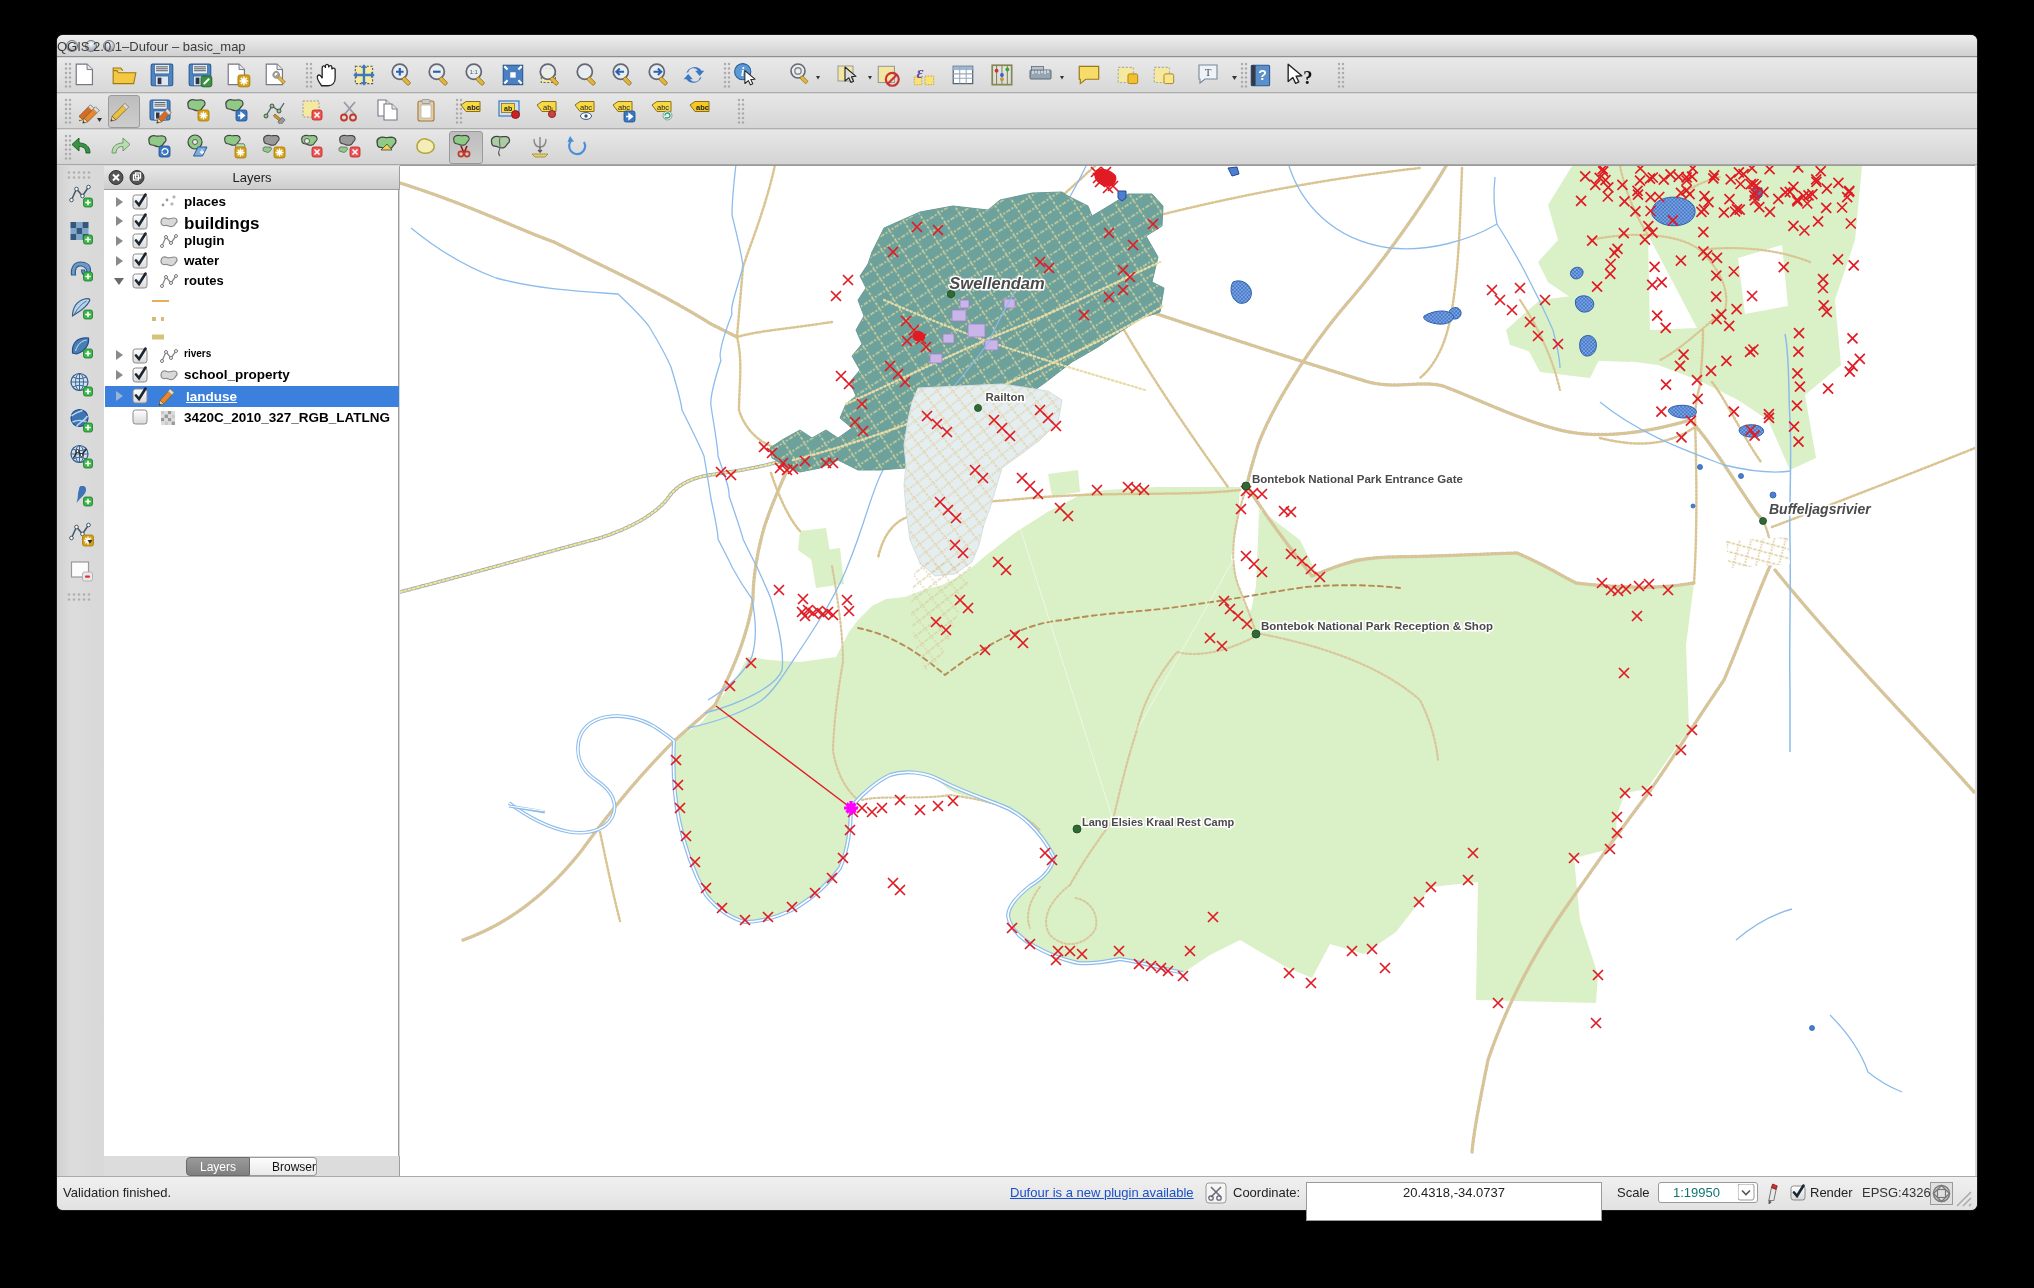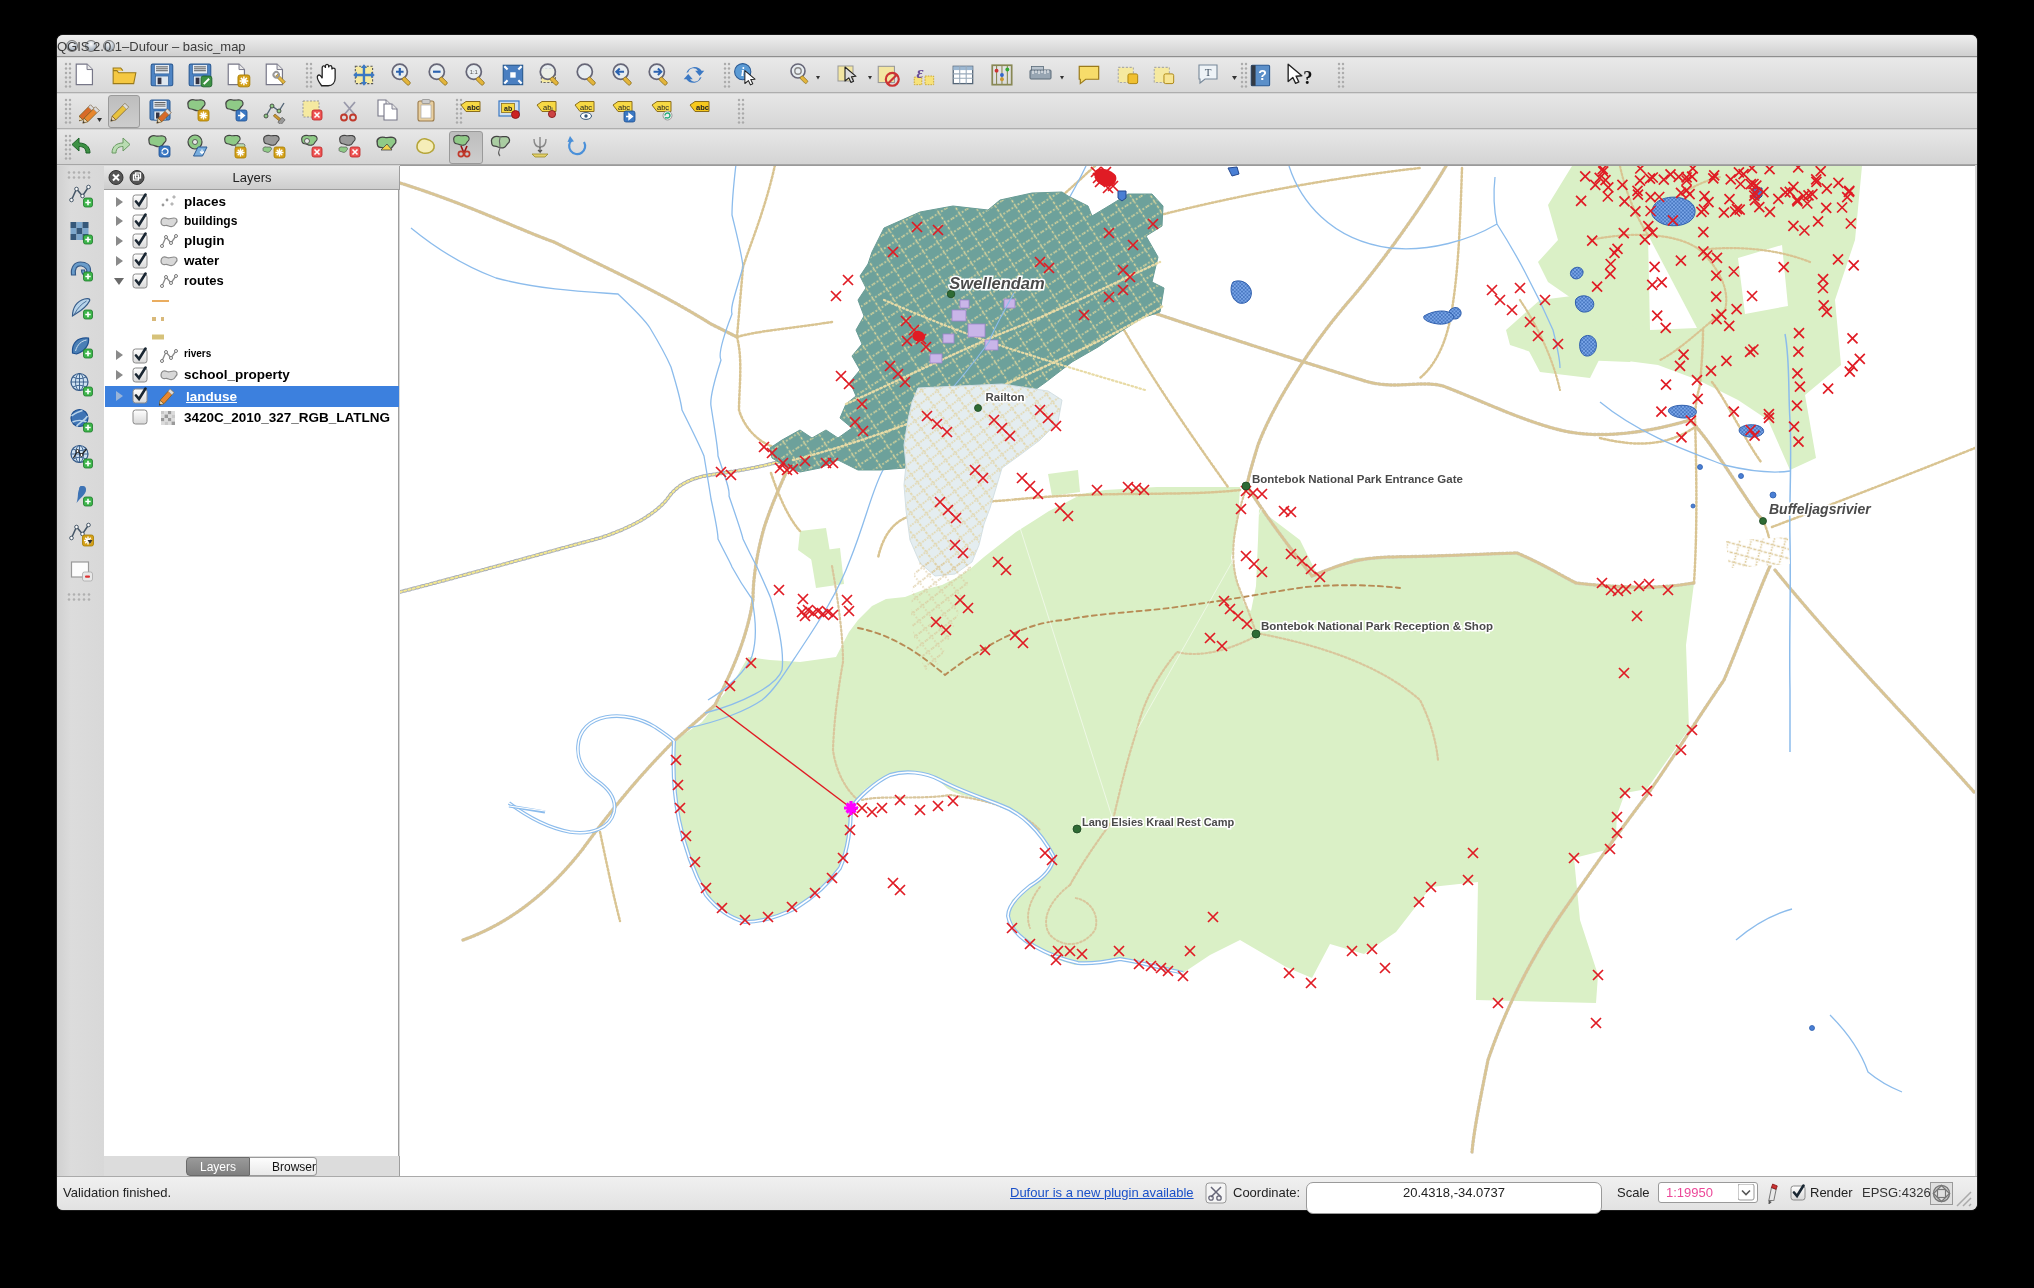--- a/index.html
+++ b/index.html
@@ -700,21 +700,21 @@
         <stop offset="0" stop-color="#fff"></stop>
         <stop offset="1" stop-color="#d8d8d8"></stop>
       </linearGradient>
     </defs>
     <rect x="1" y="2" width="14" height="14" rx="2.5" fill="url(#cbg)" stroke="#8a8a8a" stroke-width="1"></rect>
     <path d="M4,8.5 L7,12 L13.5,1.5" fill="none" stroke="#1a2733" stroke-width="2.6" stroke-linecap="round"></path>
   </svg>
 <svg style="position:absolute;left:159px;top:213.5px;" width="20" height="16" viewBox="0 0 20 16">
     <path d="M2,8 C2,4 5,3 8,4.5 C10,5.5 12,4 15,4 C18,4 19,7 17,9 C15.5,10.5 16,12 13,12.5 C10,13 9,11 6.5,11.5 C3.5,12 2,10.5 2,8 Z" fill="#d8d8d8" stroke="#8a8a8a" stroke-width="1.2"></path>
   </svg>
-<div class="abs" style="left:184px;top:213.5px;font-size:12px;font-weight:bold;color:#000">buildings</div>
+<div class="abs" style="left:184px;top:213.5px;font-size:17px;font-weight:bold;color:#000">buildings</div>
 <svg style="position:absolute;left:113px;top:234.5px;" width="12" height="12" viewBox="0 0 12 12">
     <path d="M3,1 v10 l7,-5 z" fill="#8a8a8a"></path>
   </svg>
 <svg style="position:absolute;left:132px;top:232px;" width="17" height="17" viewBox="0 0 17 17">
     <defs>
       <linearGradient id="cbg" x1="0" y1="0" x2="0" y2="1">
         <stop offset="0" stop-color="#fff"></stop>
         <stop offset="1" stop-color="#d8d8d8"></stop>
       </linearGradient>
     </defs>
@@ -871,23 +871,23 @@
 <div class="abs" style="left:57px;top:1176px;width:1920px;height:34px;background:linear-gradient(#f0f0f0,#e2e2e2);border-top:1px solid #aaa;border-radius:0 0 6px 6px"></div>
 <div class="abs" style="left:63px;top:1185px;font-size:13px;color:#222">Validation finished.</div>
 <div class="abs" style="left:1010px;top:1185px;font-size:13px;color:#1a50c8;text-decoration:underline">Dufour is a new plugin available</div>
 <svg style="position:absolute;left:1205px;top:1182px;" width="22" height="22" viewBox="0 0 22 22">
     <rect x="1" y="1" width="20" height="20" rx="3" fill="#f5f5f5" stroke="#999"></rect>
     <path d="M6,5 L16,15 M16,5 L6,15" stroke="#667" stroke-width="1.5"></path>
     <circle cx="6" cy="16" r="2.2" fill="none" stroke="#667" stroke-width="1.3"></circle>
     <circle cx="14" cy="16" r="2.2" fill="none" stroke="#667" stroke-width="1.3"></circle>
   </svg>
 <div class="abs" style="left:1233px;top:1185px;font-size:13px;color:#222">Coordinate:</div>
-<div class="abs" style="left:1306px;top:1182px;width:296px;height:32px;background:#fff;border:1px solid #9a9a9a;border-radius:7px;font-size:13px;color:#222;text-align:center;line-height:20px">20.4318,-34.0737</div>
+<div class="abs" style="left:1306px;top:1182px;width:296px;height:39px;background:#fff;border:1px solid #9a9a9a;border-radius:0;font-size:13px;color:#222;text-align:center;line-height:20px">20.4318,-34.0737</div>
 <div class="abs" style="left:1617px;top:1185px;font-size:13px;color:#222">Scale</div>
-<div class="abs" style="left:1658px;top:1182px;width:100px;height:21px;background:#fff;border:1px solid #9a9a9a;border-radius:3px;font-size:13px;color:#ec4899;line-height:20px;padding-left:7px">1:19950</div>
+<div class="abs" style="left:1658px;top:1182px;width:100px;height:21px;background:#fff;border:1px solid #9a9a9a;border-radius:3px;font-size:13px;color:#0f766e;line-height:20px;padding-left:14px">1:19950</div>
 <svg style="position:absolute;left:1738px;top:1184px;" width="18" height="17" viewBox="0 0 18 17">
     <rect x="0" y="0" width="16" height="16" rx="2" fill="linear-gradient(#fff,#ddd)" fill-opacity="0" stroke="#999"></rect>
     <path d="M4,6.5 l4,4 4,-4" fill="none" stroke="#555" stroke-width="1.6"></path>
   </svg>
 <svg style="position:absolute;left:1763px;top:1182px;" width="22" height="22" viewBox="0 0 22 22">
     <g transform="rotate(-15 11 11)">
       <path d="M4,17 L10,5 L14,8 L9,18 Z" fill="#e8e8e8" stroke="#777" stroke-width="1"></path>
       <path d="M4,17 l-1.5,4 4,-1.8 z" fill="#555"></path>
       <path d="M10,5 l2,-3 4,3 -2,3 z" fill="#cc3333" stroke="#801010" stroke-width="0.7"></path>
     </g>

